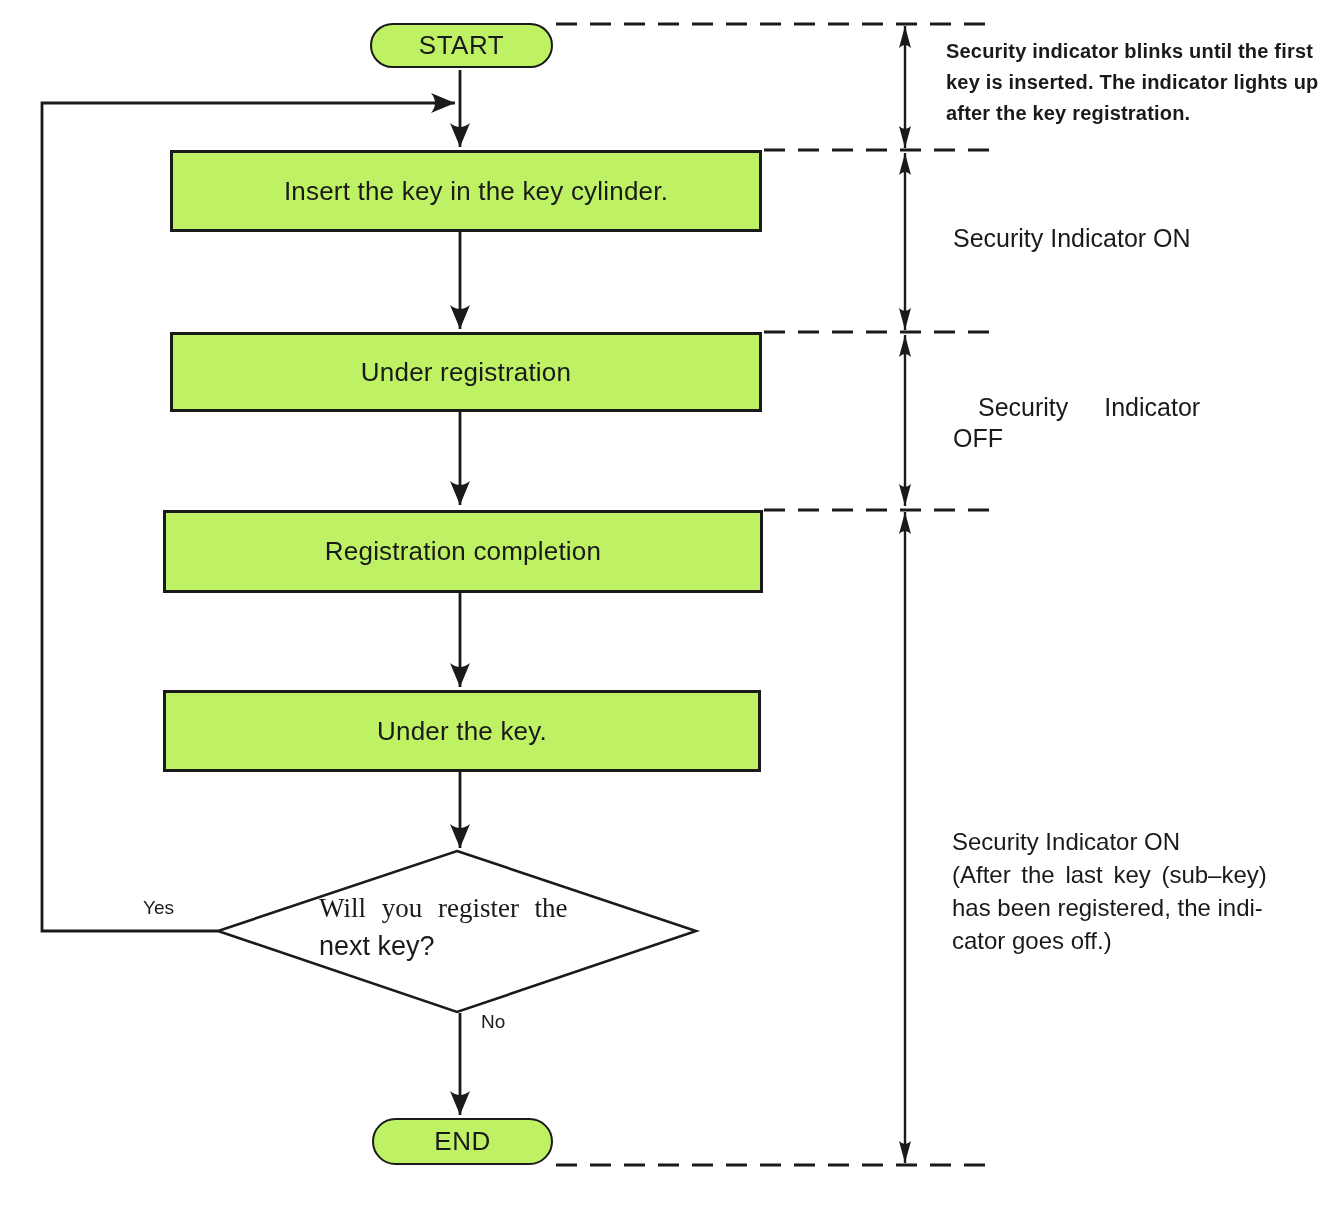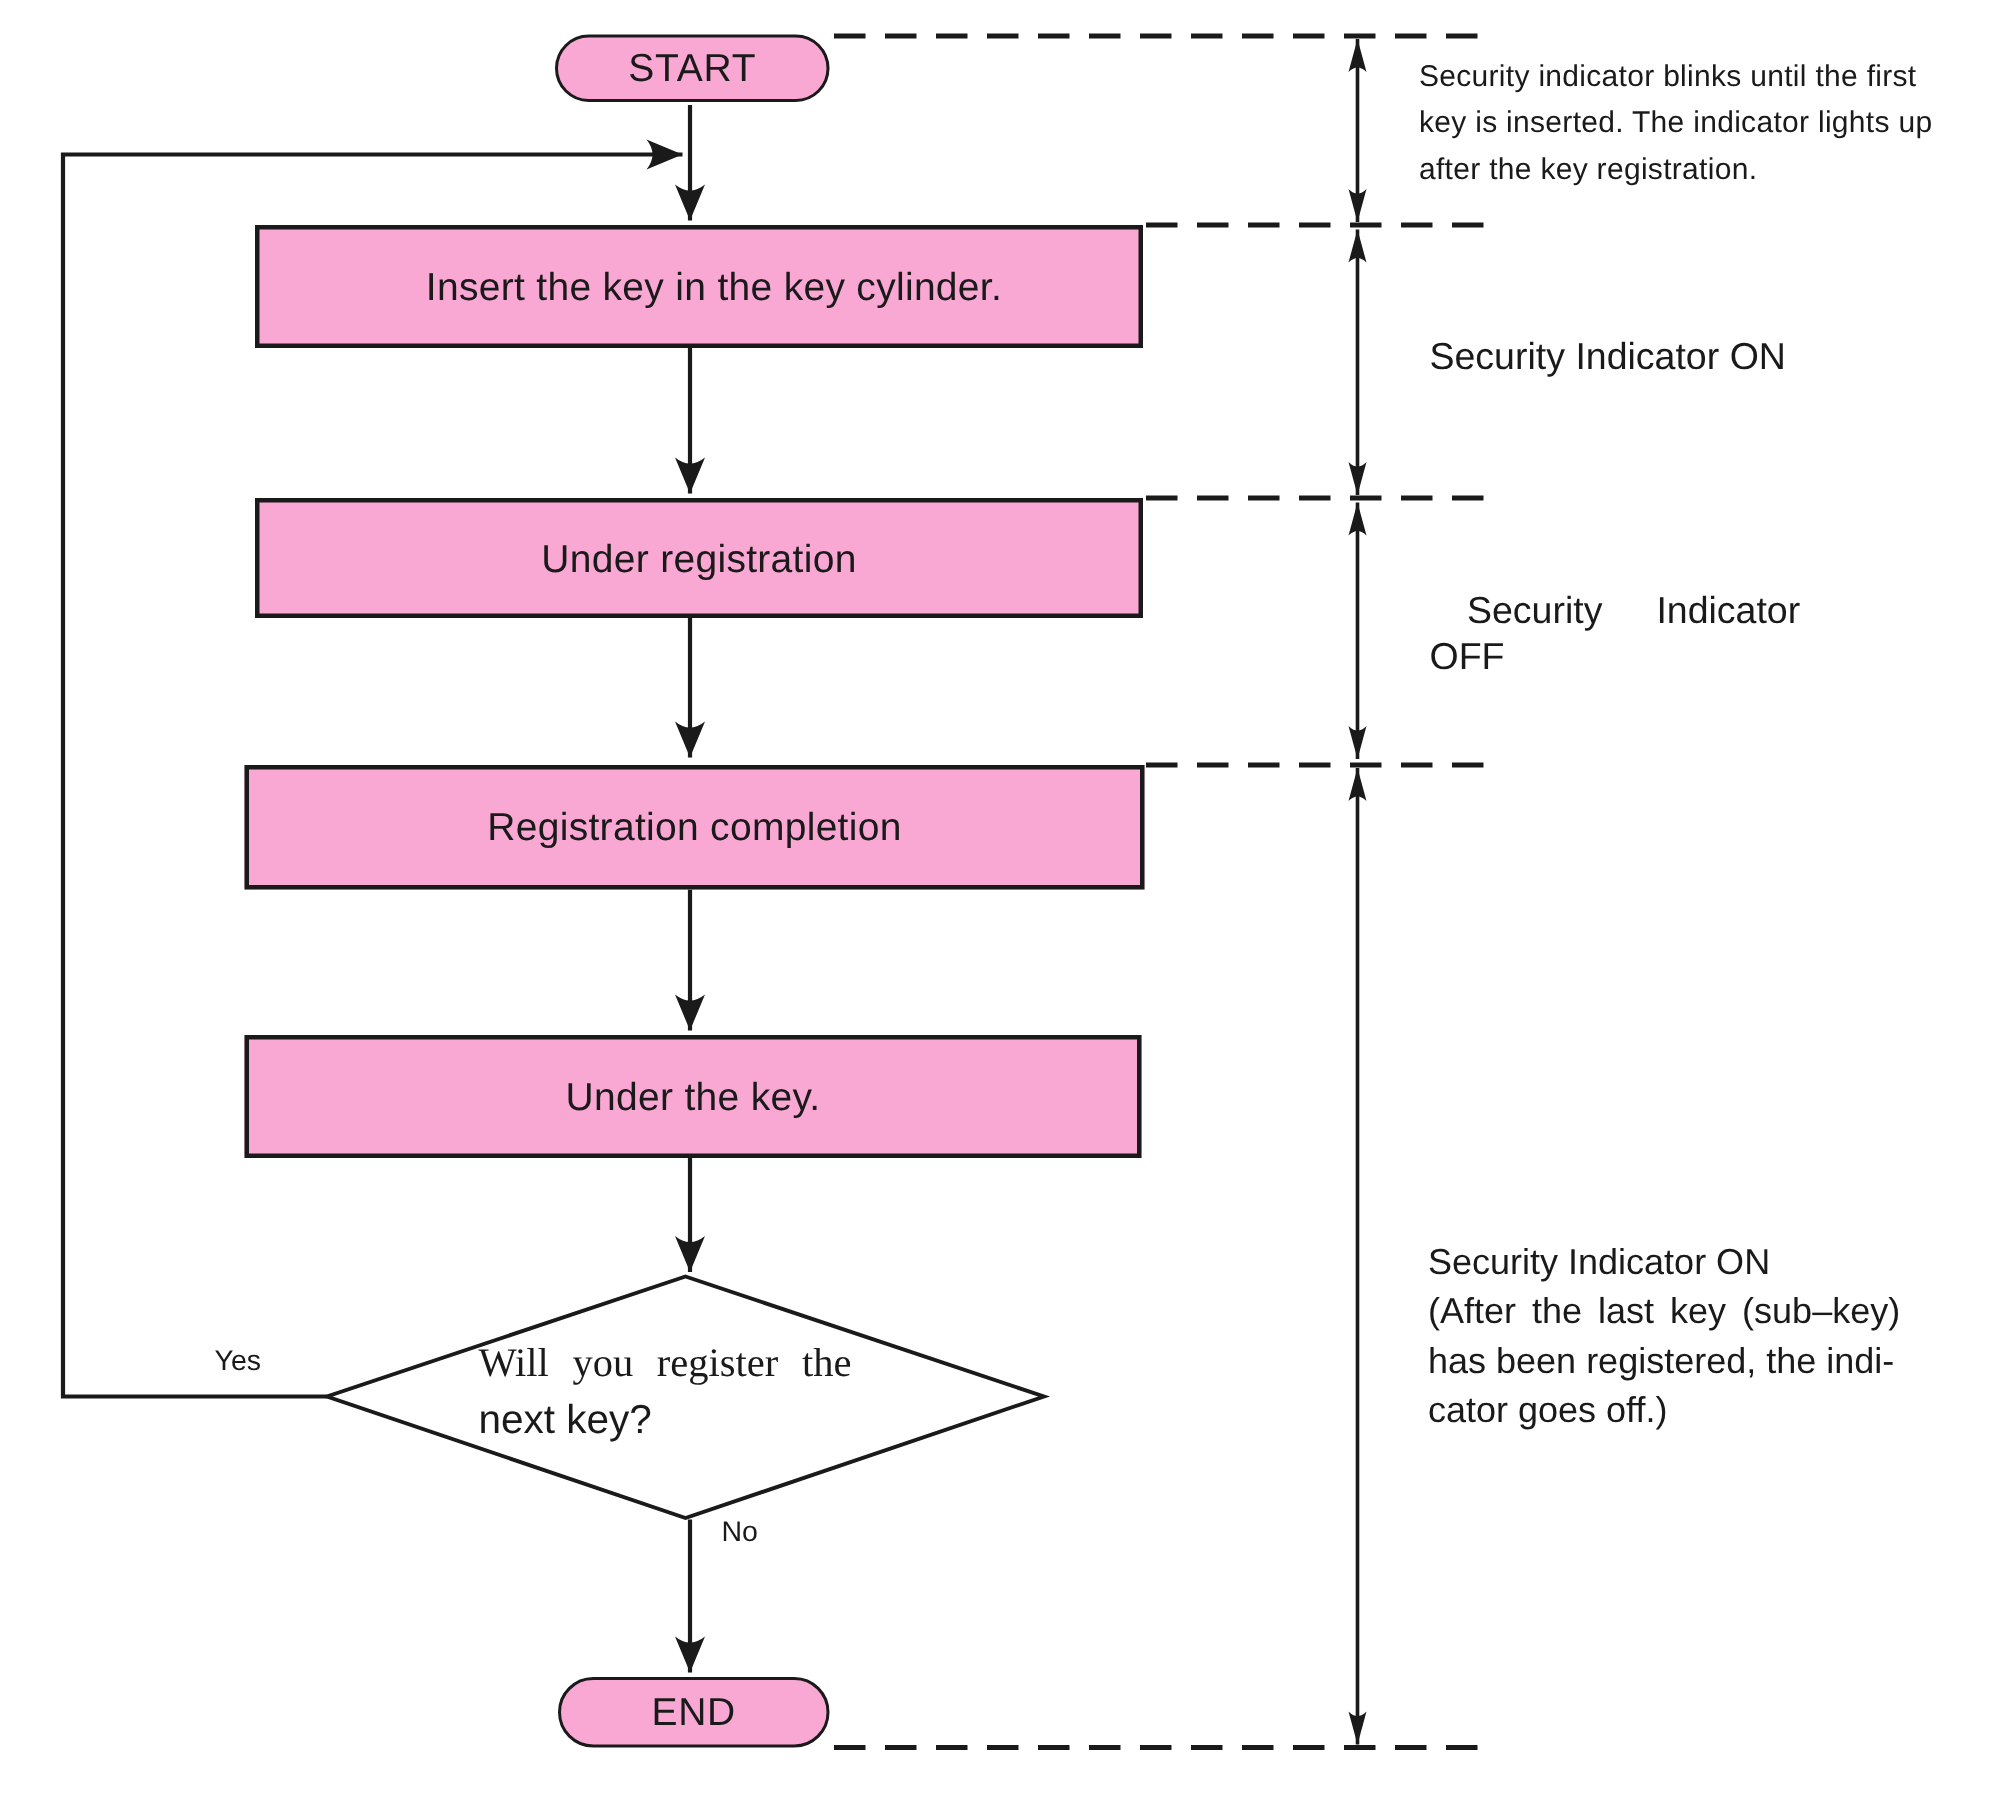--- a/index.html
+++ b/index.html
@@ -16,21 +16,21 @@
     color: #1a1a1a;
     overflow: hidden;
   }
   .wires {
     position: absolute;
     left: 0; top: 0;
     width: 1344px; height: 1206px;
   }
   .node {
     position: absolute;
-    background: #f9a8d4;
+    background: #bef264;
     border: 3px solid #1a1a1a;
     display: flex;
     align-items: center;
     justify-content: center;
     box-sizing: border-box;
   }
   .stadium {
     border-width: 2.6px;
     border-radius: 24px;
   }
@@ -61,21 +61,21 @@
   .ann {
     position: absolute;
     white-space: nowrap;
   }
   .ann-blink {
     left: 946px;
     top: 36px;
     font-size: 20px;
     line-height: 31px;
     letter-spacing: 0.2px;
-    font-weight: 400;
+    font-weight: 700;
   }
   .ann-on1 {
     left: 953px;
     top: 224px;
     font-size: 25px;
   }
   .ann-off {
     left: 953px;
     top: 392px;
     font-size: 25px;

